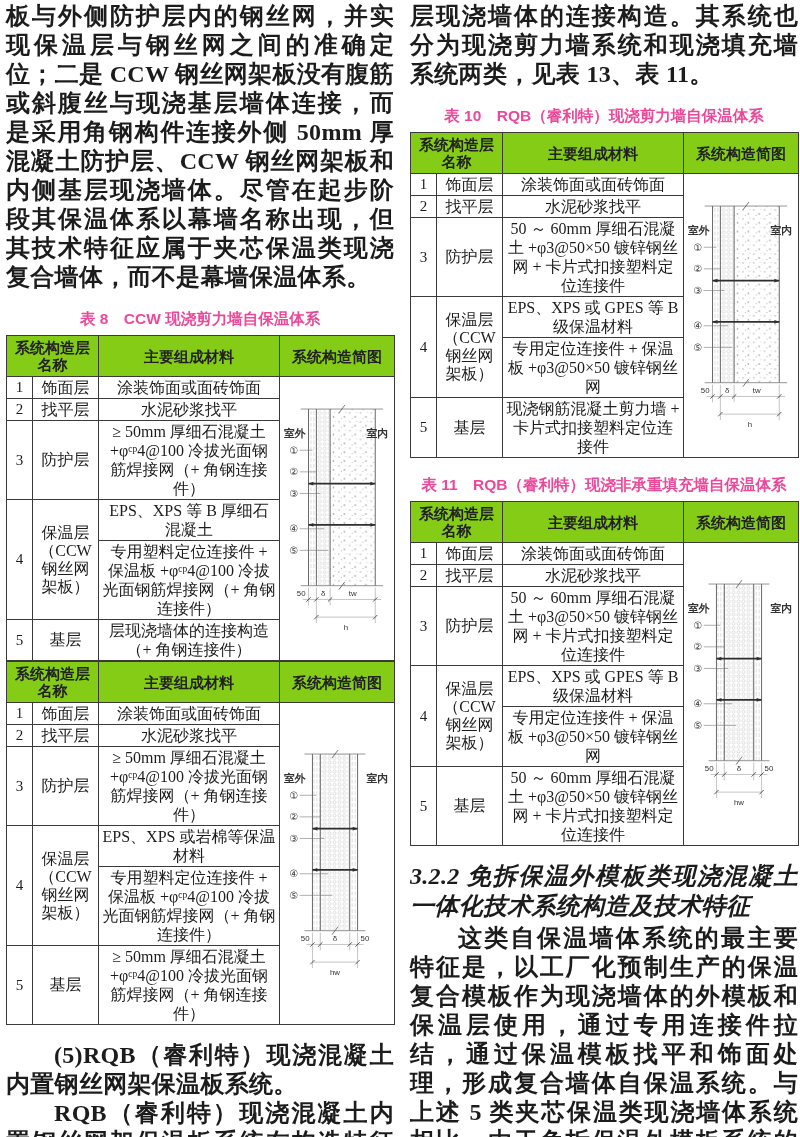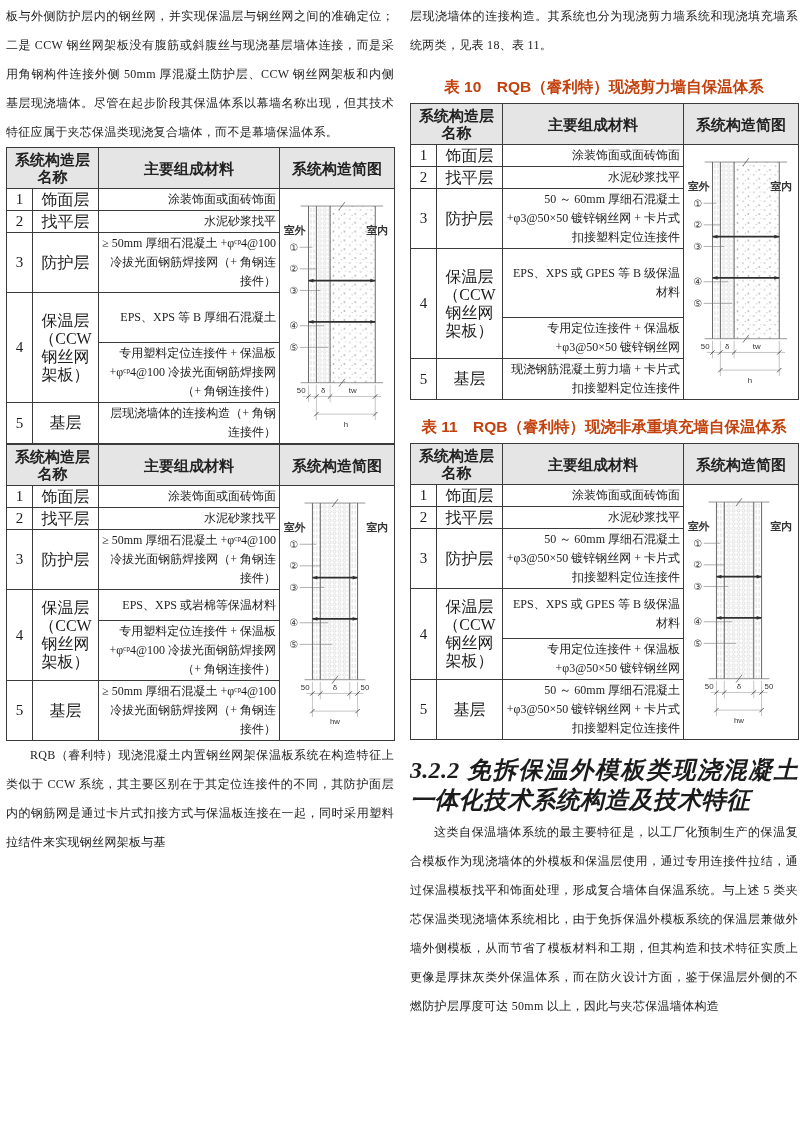--- a/index.html
+++ b/index.html
@@ -4,62 +4,64 @@
 <style>
   html,body{margin:0;padding:0;}
   body{
     width:800px;height:1137px;background:#ffffff;color:#1c1c1c;
     font-family:"Liberation Serif","DejaVu Serif",serif;
     overflow:hidden;
   }
   .page{display:flex;gap:16px;padding:2px 6px;box-sizing:border-box;width:800px;}
   .col{width:388px;flex:0 0 388px;}
   .para{
-    font-size:12px;line-height:29px;text-align:justify;margin:0;
+    font-size:24px;line-height:29px;text-align:justify;margin:0;
     letter-spacing:0.3px;
+    font-weight:bold;
   }
   .para.indent{text-indent:2em;}
   .para.mt{margin-top:16px;}
   .tab-caption{
     font-family:"Liberation Sans","DejaVu Sans",sans-serif;
     font-weight:bold;font-size:15.5px;text-align:center;
-    margin:17px 0 5px;color:#c2410c;
+    margin:17px 0 5px;color:#ec4899;
   }
   table.systable{
     border-collapse:collapse;width:100%;table-layout:fixed;
     border:1.5px solid #2e2e2e;
   }
   table.systable th,table.systable td{
     border:1px solid #3a3a3a;padding:1px 3px;vertical-align:middle;
   }
   table.systable thead th{
-    background:#e5e5e5;
+    background:#84cc16;
     font-family:"Liberation Sans","DejaVu Sans",sans-serif;
     font-weight:600;font-size:15px;line-height:17px;color:#222;
     padding:3px 6px;text-align:center;
   }
   td.num{text-align:center;font-size:15px;padding:1px 0;}
   td.name{text-align:center;font-size:16px;line-height:18px;padding:1px 1px;}
-  td.mat{font-size:12px;line-height:19px;padding:2px 4px;text-align:right;}
+  td.mat{font-size:16px;line-height:19px;padding:2px 4px;text-align:center;}
   td.diag{text-align:left;vertical-align:middle;padding:3px 1px;}
   .sec-heading{
     font-size:24px;line-height:30px;font-weight:bold;font-style:italic;
     margin:15px 0 3px;text-align:justify;letter-spacing:0.3px;
   }
   svg.diagram{display:inline-block;}
 </style>
 </head>
 <body>
 
 <div class="page">
 
   <div class="col">
     <p class="para">板与外侧防护层内的钢丝网，并实现保温层与钢丝网之间的准确定位；二是 CCW 钢丝网架板没有腹筋或斜腹丝与现浇基层墙体连接，而是采用角钢构件连接外侧 50mm 厚混凝土防护层、CCW 钢丝网架板和内侧基层现浇墙体。尽管在起步阶段其保温体系以幕墙名称出现，但其技术特征应属于夹芯保温类现浇复合墙体，而不是幕墙保温体系。</p>
 
     <div>
+      <div class="tab-caption">表 8　CCW 现浇剪力墙自保温体系</div>
       <table class="systable">
         <colgroup>
             <col style="width:26px">
             <col style="width:66px">
             <col style="width:181px">
             <col style="width:115px">
           </colgroup>
         <thead>
           <tr>
             <th colspan="2">系统构造层名称</th>
@@ -271,25 +273,26 @@
           </tr>
           <tr>
             <td class="num">5</td>
             <td class="name">基层</td>
             <td class="mat">≥ 50mm 厚细石混凝土 +φᶜᵖ4@100 冷拔光面钢筋焊接网（+ 角钢连接件）</td>
           </tr>
         </tbody>
       </table>
     </div>
 
+    <p class="para indent mt">(5)RQB（睿利特）现浇混凝土内置钢丝网架保温板系统。</p>
     <p class="para indent">RQB（睿利特）现浇混凝土内置钢丝网架保温板系统在构造特征上类似于 CCW 系统，其主要区别在于其定位连接件的不同，其防护面层内的钢筋网是通过卡片式扣接方式与保温板连接在一起，同时采用塑料拉结件来实现钢丝网架板与基</p>
   </div>
 
   <div class="col">
-    <p class="para">层现浇墙体的连接构造。其系统也分为现浇剪力墙系统和现浇填充墙系统两类，见表 18、表 11。</p>
+    <p class="para">层现浇墙体的连接构造。其系统也分为现浇剪力墙系统和现浇填充墙系统两类，见表 13、表 11。</p>
 
     <div>
       <div class="tab-caption">表 10　RQB（睿利特）现浇剪力墙自保温体系</div>
       <table class="systable">
         <colgroup>
             <col style="width:26px">
             <col style="width:66px">
             <col style="width:181px">
             <col style="width:115px">
           </colgroup>

